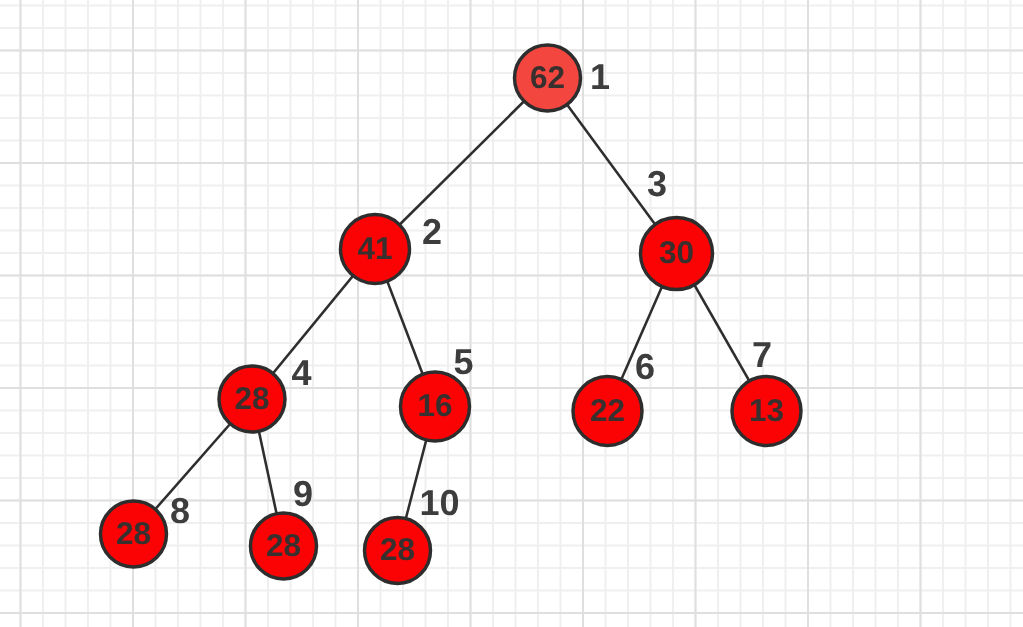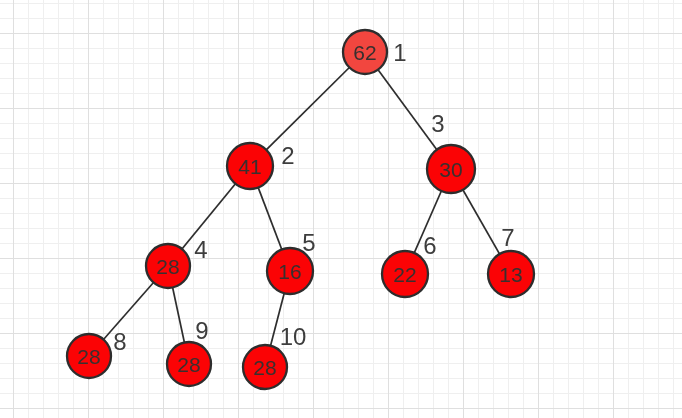--- a/index.html
+++ b/index.html
@@ -14,20 +14,21 @@
     overflow: hidden;
     background-color: #ffffff;
     
     background-image:
       linear-gradient(to right, #dfdfdf 1px, transparent 1px),
       linear-gradient(to bottom, #dfdfdf 1px, transparent 1px),
       linear-gradient(to right, #efefef 1px, transparent 1px),
       linear-gradient(to bottom, #efefef 1px, transparent 1px);
     background-size: 75px 75px, 75px 75px, 15px 15px, 15px 15px;
     background-position: 13px 33px, 13px 33px, 13px 3px, 13px 3px;
+    font-weight: bold;
   }
   .canvas svg {
     position: absolute;
     inset: 0;
   }
   .node-circle {
     stroke-width: 2.3px;
     cursor: pointer;
   }
   .tree-edge {

